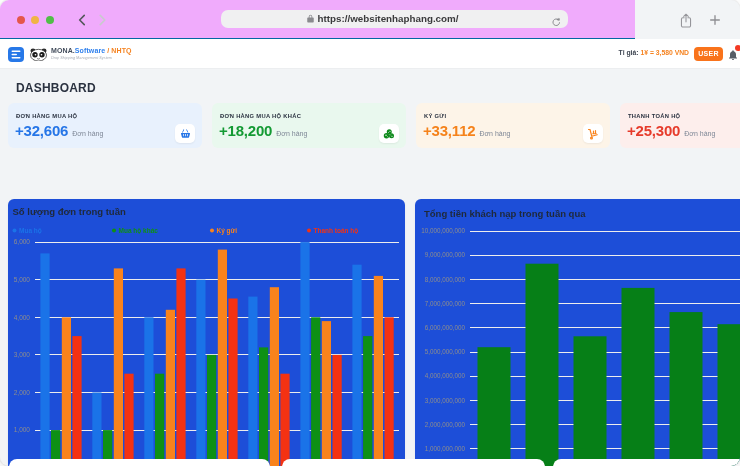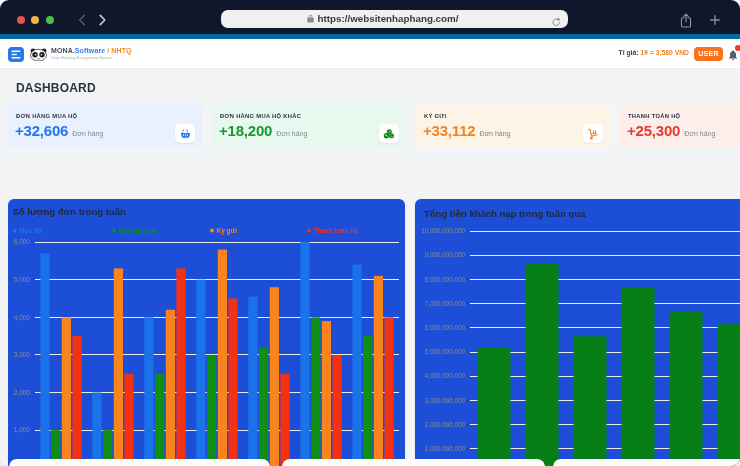--- a/index.html
+++ b/index.html
@@ -1,17 +1,17 @@
 <!DOCTYPE html>
 <html><head><meta charset="utf-8">
 <style>
 * { margin:0; padding:0; box-sizing:border-box; }
 html,body { width:740px; height:466px; background:#fff; font-family:"Liberation Sans", sans-serif; overflow:hidden; }
 .win { position:absolute; left:0; top:0; width:740px; height:466px; border-radius:9px; overflow:hidden; background:#f2f4f6; box-shadow:0 0 0 1px rgba(0,0,0,.05), 0 4px 14px rgba(0,0,0,.10); }
-.chrome { position:absolute; left:0; top:0; width:740px; height:39px; background:#0f172a; border-bottom:5px solid #0369a1; }
+.chrome { position:absolute; left:0; top:0; width:635px; height:39px; background:#f0abfc; border-bottom:1px solid #0369a1; }
 .dot { position:absolute; top:15.7px; width:8.2px; height:8.2px; border-radius:50%; }
 .nav { position:absolute; top:12px; font-size:15px; }
 .pill { position:absolute; left:221px; top:10px; width:347px; height:18px; background:#f0f0f1; border-radius:7px; }
 .url { position:absolute; left:0; right:24px; top:-1px; height:18px; display:flex; align-items:center; justify-content:center; gap:4px; font-size:9.8px; font-weight:bold; color:#3a3a3c; }
 .appbar { position:absolute; left:0; top:39px; width:740px; height:30px; background:#fff; border-bottom:1px solid #eceef0; }
 .menubtn { position:absolute; left:8px; top:8px; width:16px; height:15px; border-radius:4px; background:#2778e8; display:flex; align-items:center; justify-content:center; }
 .logo { position:absolute; left:29px; top:8px; }
 .brand { position:absolute; left:51px; top:7.5px; font-size:7px; font-weight:bold; color:#414b5a; letter-spacing:.1px; }
 .brand .bl { color:#2f80ed; } .brand .or { color:#f5821f; }
 .tagline { position:absolute; left:51px; top:16.5px; font-size:3.8px; font-style:italic; color:#a9aeb6; }

